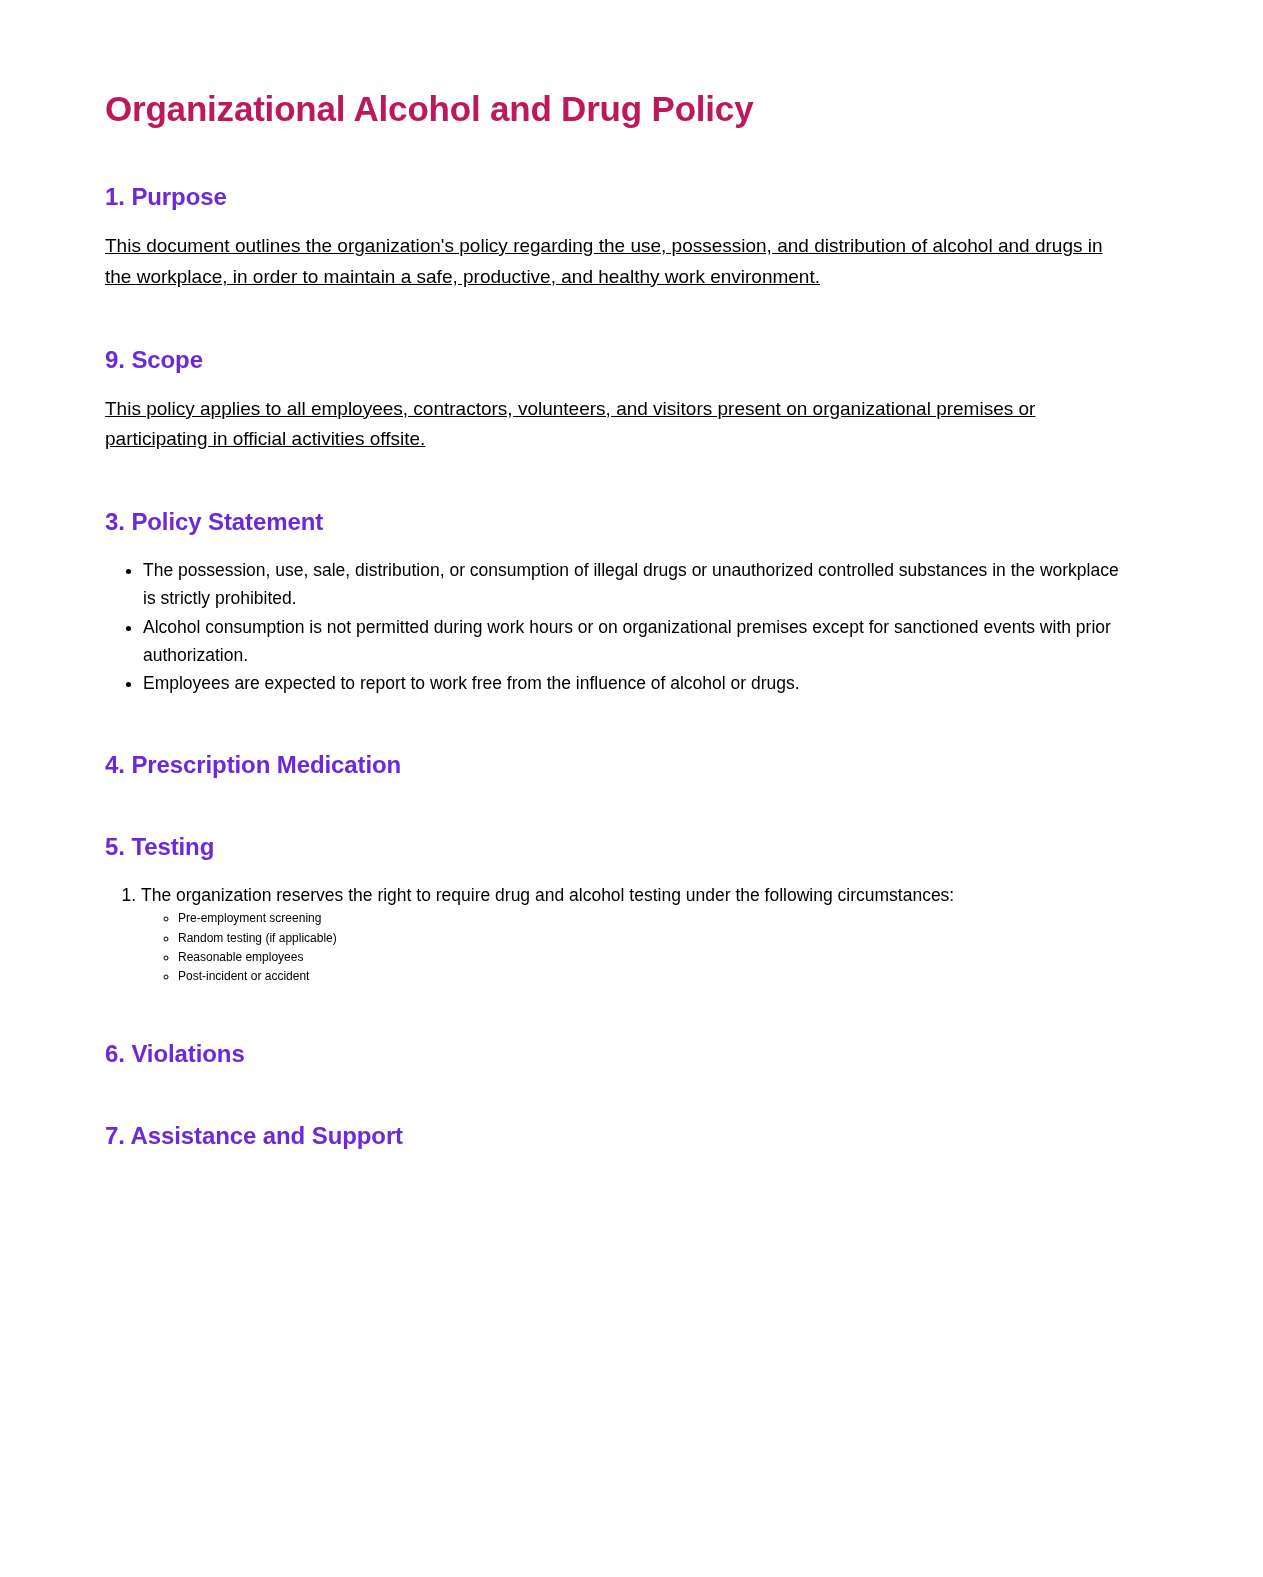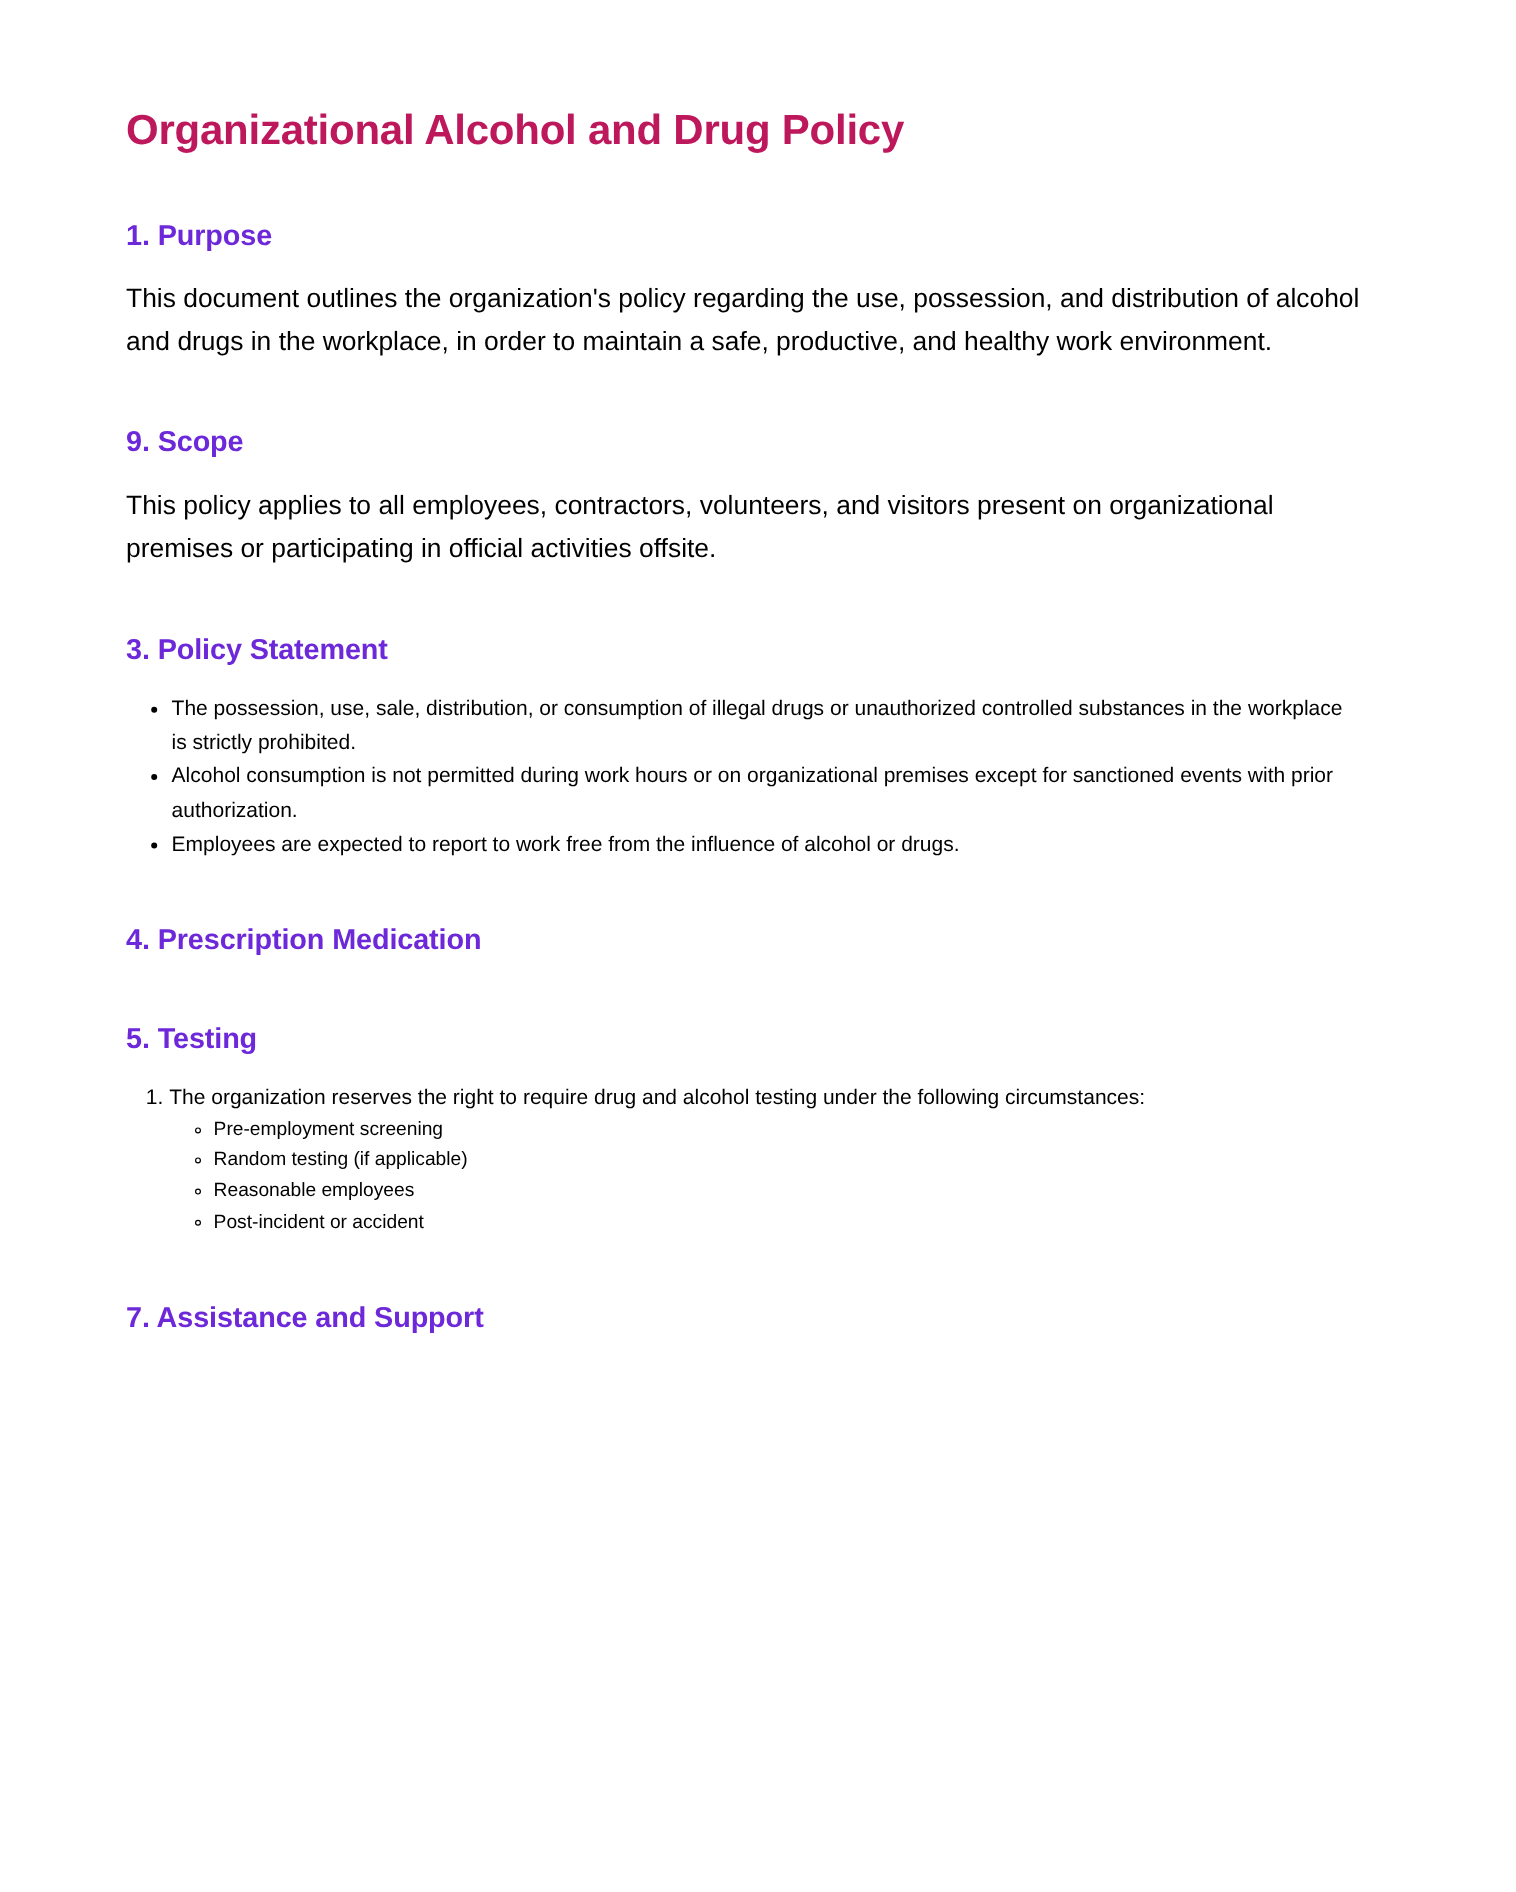--- a/index.html
+++ b/index.html
@@ -57,25 +57,26 @@
     font-size: 24px;
     font-weight: bold;
     line-height: 1.25;
     margin: 0;
     padding-top: 52px;
     letter-spacing: -0.1px;
     color: #6d28d9;
   }
 
   p.body-text {
-    font-size: 22px;
+    font-size: 19px;
     line-height: 1.62;
     margin: 0;
     padding-top: 19px;
     color: #000;
+    text-decoration: underline;
   }
 
   ul.bullet-list {
     font-size: 17.5px;
     line-height: 1.62;
     margin: 0;
     padding-top: 19px;
     padding-left: 38px;
     padding-bottom: 0;
     list-style-type: disc;
@@ -94,21 +95,21 @@
     padding-left: 36px;
     list-style-type: decimal;
   }
 
   ol.numbered-list > li {
     margin: 0;
     padding: 0;
   }
 
   ul.sub-list {
-    font-size: 16px;
+    font-size: 12px;
     line-height: 1.62;
     margin: 0;
     padding-left: 37px;
     list-style-type: circle;
   }
 
   ul.sub-list > li {
     margin: 0;
     padding: 0;
   }
@@ -143,18 +144,19 @@
           <span>The organization reserves the right to require drug and alcohol testing under the following circumstances:</span>
           <ul class="sub-list">
             <li>Pre-employment screening</li>
             <li>Random testing (if applicable)</li>
             <li>Reasonable employees</li>
             <li>Post-incident or accident</li>
           </ul>
         </li>
       </ol>
 
+      <h2 class="section-heading">6. Violations</h2>
 
       <h2 class="section-heading">7. Assistance and Support</h2>
 
     </div>
   </div>
 </div>
 
 </body></html>

